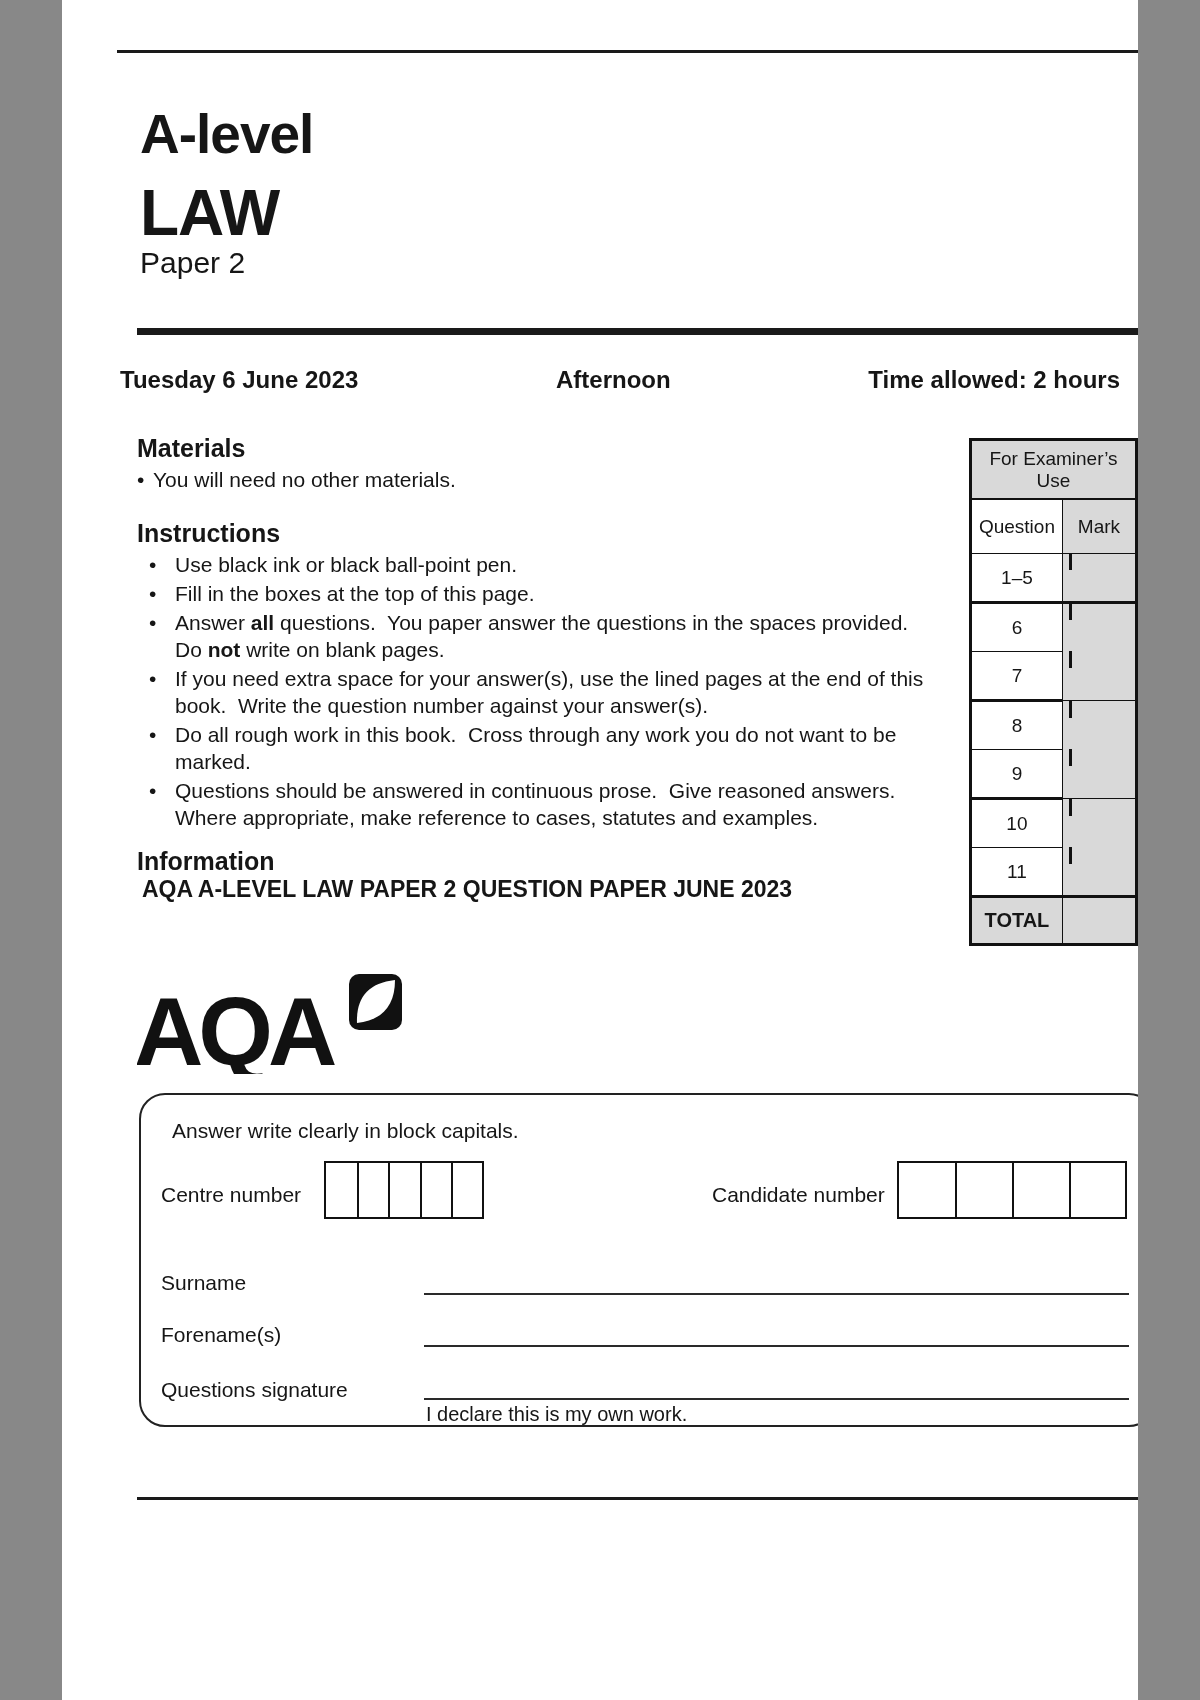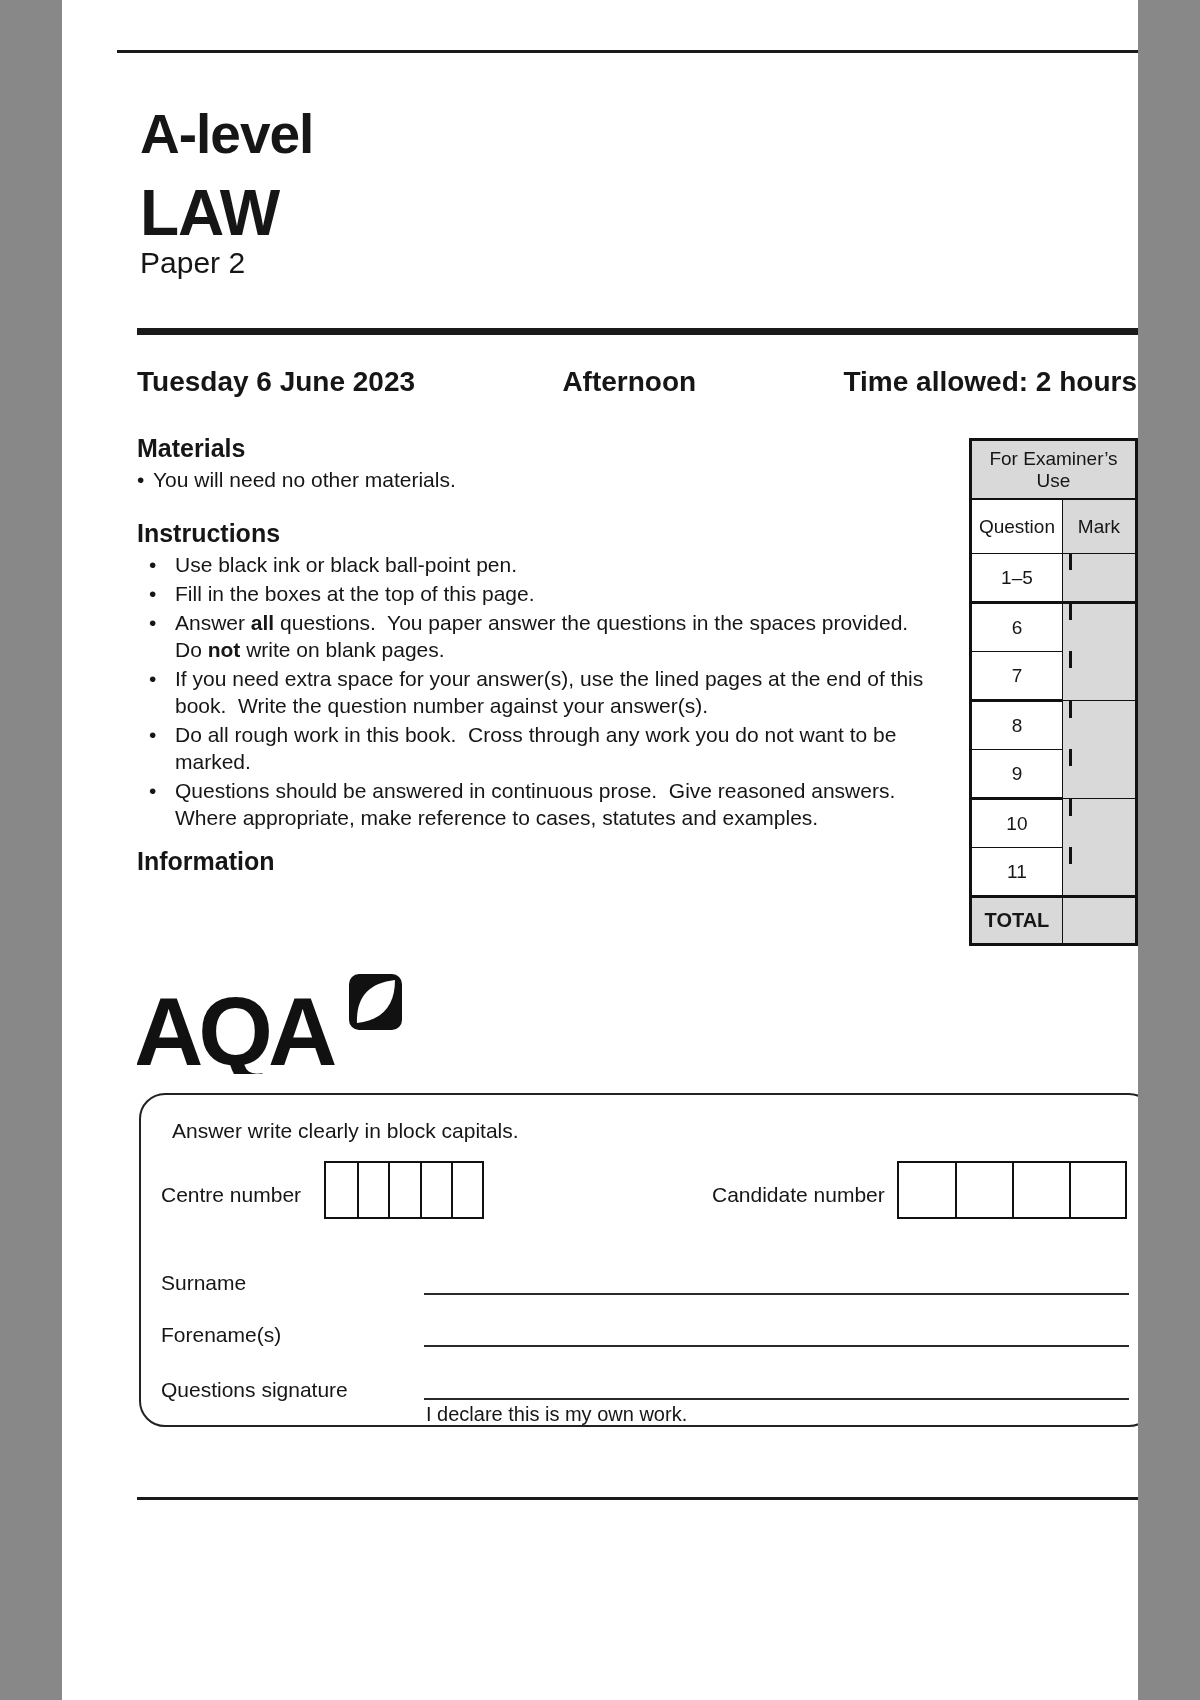--- a/index.html
+++ b/index.html
@@ -16,23 +16,23 @@
   .top-rule    { left:55px;  top:50px;   width:1058px; height:3px; }
   .bottom-rule { left:75px;  top:1497px; width:1005px; height:3px; }
   .thick-rule  { left:75px;  top:328px;  width:1005px; height:7px; }
 
   .masthead { position:absolute; left:78px; top:104px; }
   .qual  { font-size:55px; font-weight:bold; line-height:60px; letter-spacing:-1px; }
   .subj  { font-size:64px; font-weight:bold; line-height:66px; margin-top:16px; letter-spacing:-1px; }
   .paper { font-size:30px; font-weight:normal; line-height:34px; }
 
   .date-row {
-    position:absolute; left:75px; top:366px; width:1000px;
+    position:absolute; left:58px; top:366px; width:1000px;
     display:flex; justify-content:space-between; align-items:baseline;
-    font-size:28px; font-weight:bold;
+    font-size:24px; font-weight:bold;
   }
 
   .left-col { position:absolute; left:75px; top:434px; width:830px; }
   .sec-head { font-size:25px; font-weight:bold; line-height:28px; }
   ul.blist { list-style:none; margin:4px 0 0 0; padding:0; }
   ul.blist li { position:relative; padding-left:38px; font-size:21px; line-height:27px; margin-bottom:2px; }
   ul.blist li::before { content:"\2022"; position:absolute; left:12px; top:0; }
   ul.blist.tight li { padding-left:16px; }
   ul.blist.tight li::before { left:0; }
   .line { display:block; white-space:pre; }
@@ -127,20 +127,21 @@
         <span class="line">Do all rough work in this book.  Cross through any work you do not want to be</span>
         <span class="line">marked.</span>
       </li>
       <li>
         <span class="line">Questions should be answered in continuous prose.  Give reasoned answers.</span>
         <span class="line">Where appropriate, make reference to cases, statutes and examples.</span>
       </li>
     </ul>
 
     <div class="sec-head gap-sm">Information</div>
+    <div class="banner">AQA A-LEVEL LAW PAPER 2 QUESTION PAPER JUNE 2023</div>
   </div>
 
   <table class="examiner">
     <tbody>
       <tr>
           <td colspan="2" class="tbl-title">For Examiner’s Use</td>
         </tr>
       <tr class="hdr">
         <td class="q-col">Question</td>
         <td class="m-col">Mark</td>

